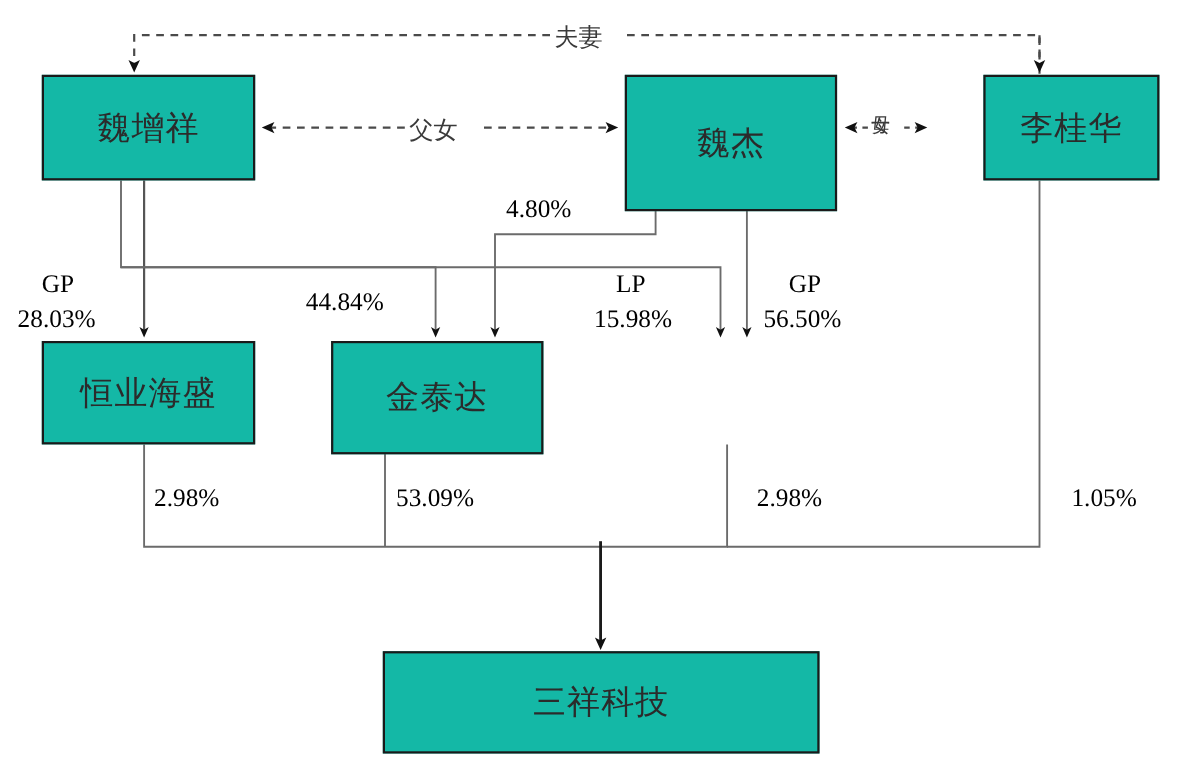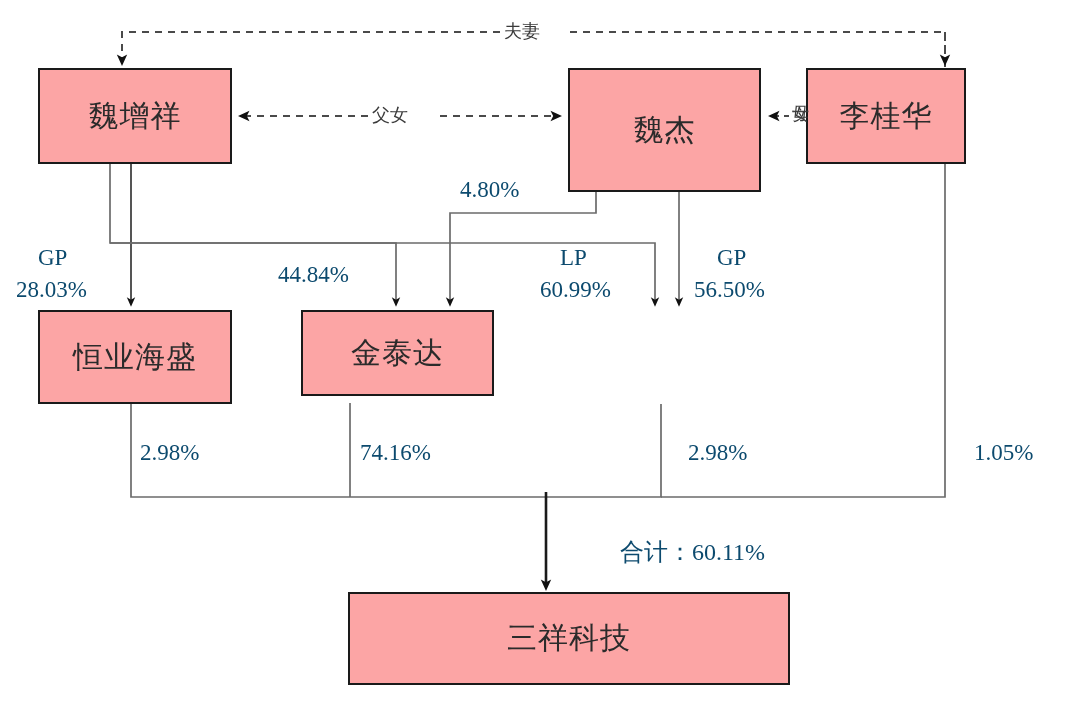--- a/index.html
+++ b/index.html
@@ -19,40 +19,40 @@
     position: absolute;
     left: 0;
     top: 0;
     width: 1080px;
     height: 702px;
   }
   .node {
     position: absolute;
     box-sizing: border-box;
     border: 2.5px solid #1a1a1a;
-    background: #fca5a5;
+    background: #14b8a6;
     display: flex;
     align-items: center;
     justify-content: center;
     color: #2b2b2b;
     font-size: 30px;
     letter-spacing: 1px;
     z-index: 3;
     font-family: "Liberation Serif", "DejaVu Serif", serif;
   }
   .lbl {
     position: absolute;
-    color: #0c4a6e;
+    color: #000000;
     font-size: 23px;
     white-space: nowrap;
     z-index: 4;
     font-family: "Liberation Serif", "DejaVu Serif", serif;
   }
   .lbl.rel {
-    font-size: 18px;
+    font-size: 22px;
     color: #3a3a3a;
   }
   .lbl.vert {
     writing-mode: vertical-rl;
     text-orientation: upright;
     line-height: 1.0;
     font-size: 17px;
     letter-spacing: 0px;
   }
 </style>
@@ -129,34 +129,34 @@
   </svg>
 
   <div class="node" style="left:38px; top:68px; width:194px; height:96px;">
     <span>魏增祥</span>
   </div>
 
   <div class="node" style="left:568px; top:68px; width:193px; height:124px;">
     <span>魏杰</span>
   </div>
 
-  <div class="node" style="left:806px; top:68px; width:160px; height:96px;">
+  <div class="node" style="left:894px; top:68px; width:160px; height:96px;">
     <span>李桂华</span>
   </div>
 
   <div class="node" style="left:38px; top:310px; width:194px; height:94px;">
     <span>恒业海盛</span>
   </div>
 
-  <div class="node" style="left:301px; top:310px; width:193px; height:86px;">
+  <div class="node" style="left:301px; top:310px; width:193px; height:103px;">
     <span>金泰达</span>
   </div>
 
 
-  <div class="node" style="left:348px; top:592px; width:442px; height:93px;">
+  <div class="node" style="left:348px; top:592px; width:397px; height:93px;">
     <span>三祥科技</span>
   </div>
 
   <div class="lbl rel" style="left:504px; top:19px;">
     <span>夫妻</span>
   </div>
 
   <div class="lbl rel" style="left:372px; top:103px;">
     <span>父女</span>
   </div>
@@ -177,43 +177,40 @@
   </div>
 
   <div class="lbl" style="left:460px; top:177px;">
     <span>4.80%</span>
   </div>
 
   <div class="lbl" style="left:560px; top:245px;">
     <span>LP</span>
   </div>
   <div class="lbl" style="left:540px; top:277px;">
-    <span>60.99%</span>
+    <span>15.98%</span>
   </div>
 
   <div class="lbl" style="left:717px; top:245px;">
     <span>GP</span>
   </div>
   <div class="lbl" style="left:694px; top:277px;">
     <span>56.50%</span>
   </div>
 
   <div class="lbl" style="left:140px; top:440px;">
     <span>2.98%</span>
   </div>
 
   <div class="lbl" style="left:360px; top:440px;">
-    <span>74.16%</span>
+    <span>53.09%</span>
   </div>
 
   <div class="lbl" style="left:688px; top:440px;">
     <span>2.98%</span>
   </div>
 
   <div class="lbl" style="left:974px; top:440px;">
     <span>1.05%</span>
   </div>
 
-  <div class="lbl" style="left:620px; top:536px; font-size:24px;">
-    <span>合计：60.11%</span>
-  </div>
 
 </div>
 
 </body></html>

